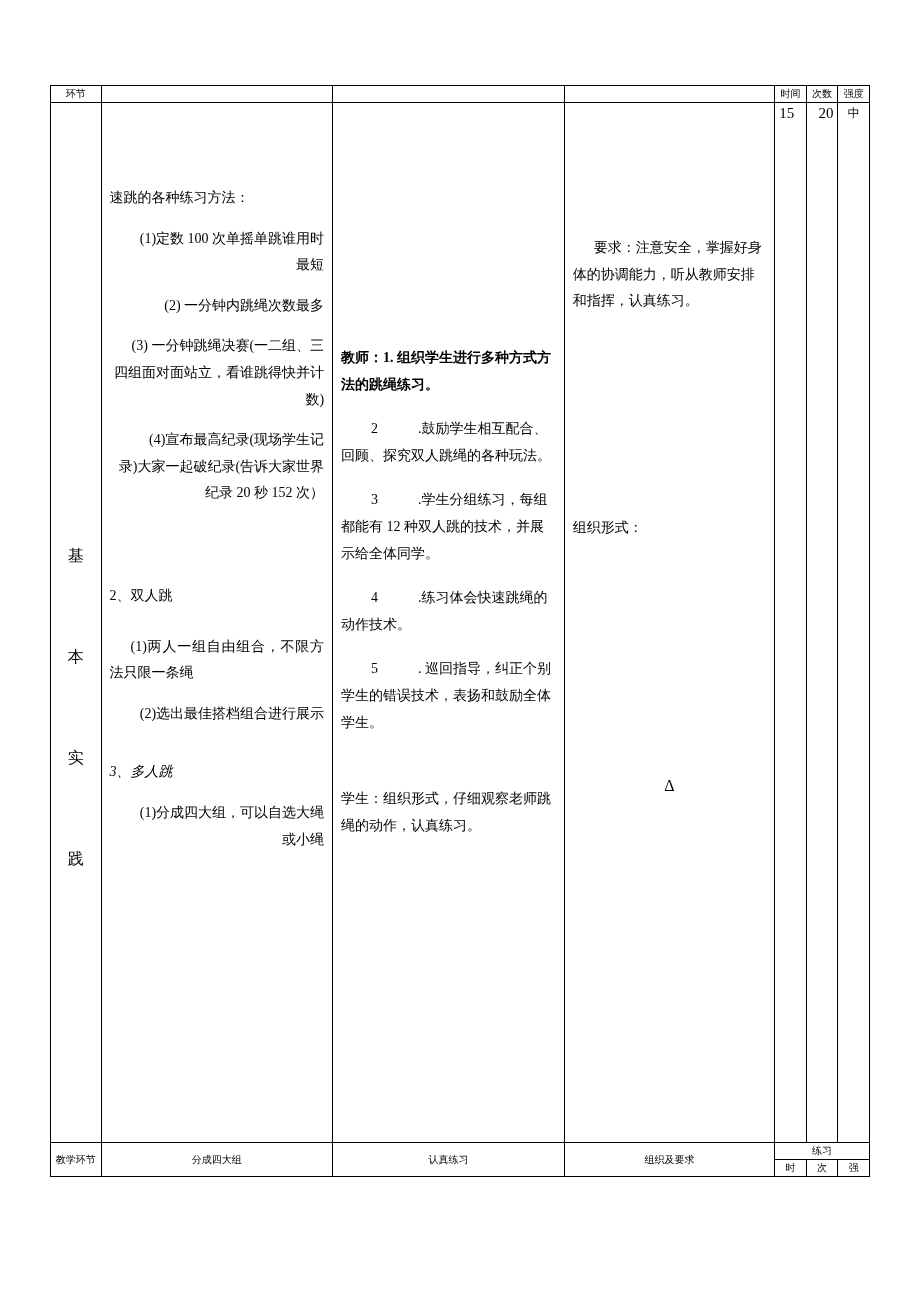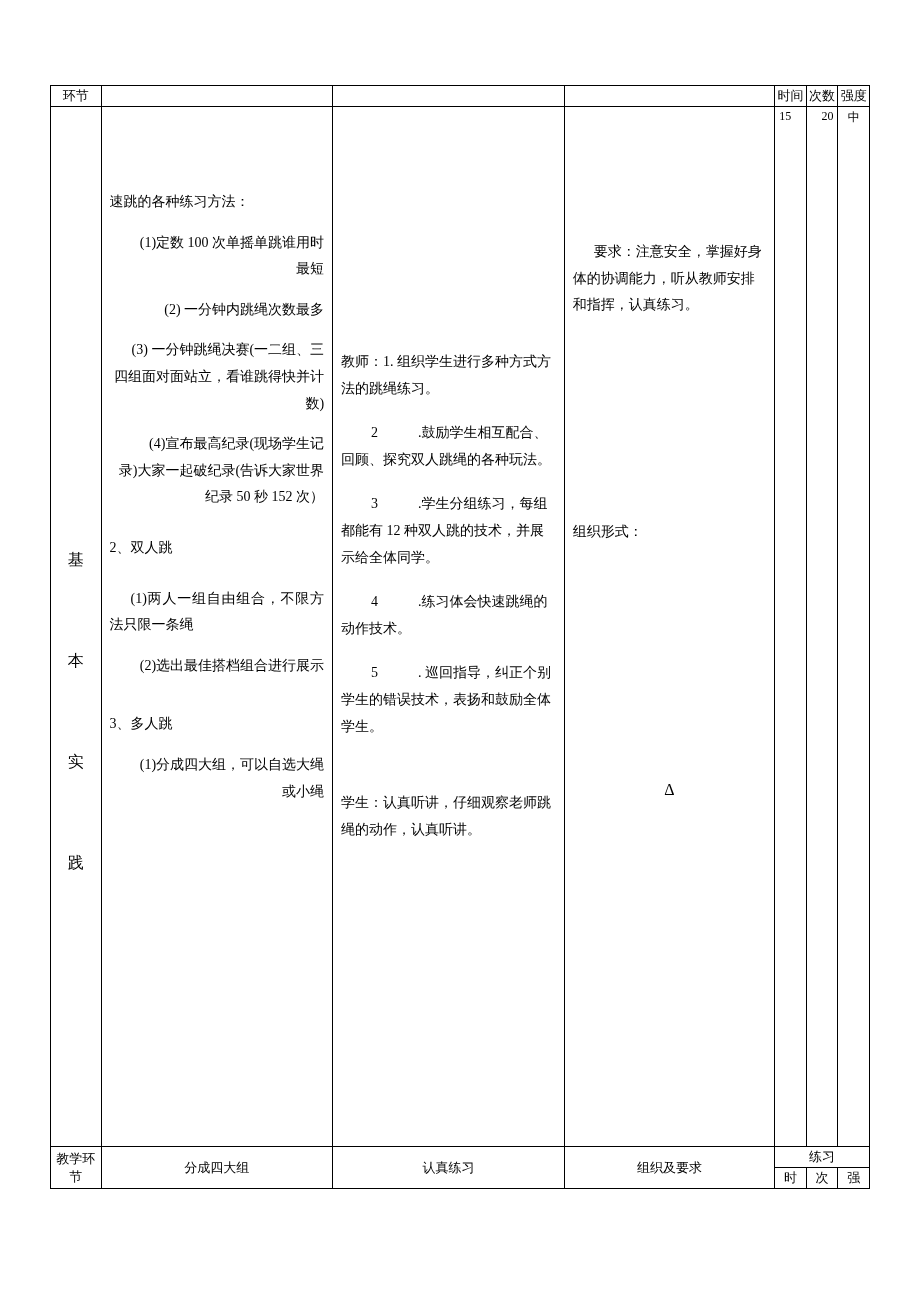--- a/index.html
+++ b/index.html
@@ -96,35 +96,35 @@
     .org-form {
       margin-top: 200px;
     }
     .org-delta {
       text-align: center;
       margin-top: 230px;
       font-size: 16px;
     }
     .small-top {
       vertical-align: top;
-      font-size: 12px;
+      font-size: 15px;
       margin-top: 39px;
     }
     .small-top-center {
       vertical-align: top;
       font-size: 12px;
       text-align: center;
     }
     .footer-row td {
       text-align: center;
       vertical-align: middle;
     }
     .narrow-row td {
       padding: 1px 2px;
-      font-size: 13px;
+      font-size: 10px;
     }
   </style>
 </head>
 <body>
 
 <table>
   <colgroup>
     <col class="col-stage">
     <col class="col-content">
     <col class="col-process">
@@ -152,45 +152,45 @@
       <span class="stage-char" style="margin-top:80px;">实</span>
       <span class="stage-char" style="margin-top:80px;">践</span>
     </td>
 
     <td>
       <div class="content-block">
         <div class="para" style="margin-top:70px;">速跳的各种练习方法：</div>
         <div class="sub-para">(1)定数 100 次单摇单跳谁用时最短</div>
         <div class="sub-para">(2) 一分钟内跳绳次数最多</div>
         <div class="sub-para">(3) 一分钟跳绳决赛(一二组、三四组面对面站立，看谁跳得快并计数)</div>
-        <div class="sub-para">(4)宣布最高纪录(现场学生记录)大家一起破纪录(告诉大家世界纪录 50 秒 152 次）</div>
-        <div class="para" style="margin-top:24px;">2、双人跳</div>
+        <div class="sub-para">(4)宣布最高纪录(现场学生记录)大家一起破纪录(告诉大家世界纪录 20 秒 152 次）</div>
+        <div class="para" style="margin-top:76px;">2、双人跳</div>
         <div class="sub-para" style="text-align:justify;margin-top:24px;">(1)两人一组自由组合，不限方法只限一条绳</div>
         <div class="sub-para">(2)选出最佳搭档组合进行展示</div>
-        <div class="para" style="margin-top:32px;">3、多人跳</div>
+        <div class="para" style="margin-top:32px;font-style:italic;">3、多人跳</div>
         <div class="sub-para">(1)分成四大组，可以自选大绳或小绳</div>
       </div>
     </td>
 
     <td>
       <div class="process-block">
-        <div class="process-item" style="margin-top:230px;">教师：1. 组织学生进行多种方式方法的跳绳练习。</div>
+        <div class="process-item" style="margin-top:230px;font-weight:bold;">教师：1. 组织学生进行多种方式方法的跳绳练习。</div>
         <div class="process-item">
           <span class="num-wide">2</span><span>.鼓励学生相互配合、回顾、探究双人跳绳的各种玩法。</span>
         </div>
         <div class="process-item">
           <span class="num-wide">3</span><span>.学生分组练习，每组都能有 12 种双人跳的技术，并展示给全体同学。</span>
         </div>
         <div class="process-item">
           <span class="num-wide">4</span><span>.练习体会快速跳绳的动作技术。</span>
         </div>
         <div class="process-item">
           <span class="num-wide">5</span><span>. 巡回指导，纠正个别学生的错误技术，表扬和鼓励全体学生。</span>
         </div>
-        <div class="process-item" style="margin-top:50px;">学生：认真听讲，仔细观察老师跳绳的动作，认真听讲。</div>
+        <div class="process-item" style="margin-top:50px;">学生：组织形式，仔细观察老师跳绳的动作，认真练习。</div>
       </div>
     </td>
 
     <td>
       <div class="org-block">
         <div class="org-req">要求：注意安全，掌握好身体的协调能力，听从教师安排和指挥，认真练习。</div>
         <div class="org-form">组织形式：</div>
         <div class="org-delta">Δ</div>
       </div>
     </td>

